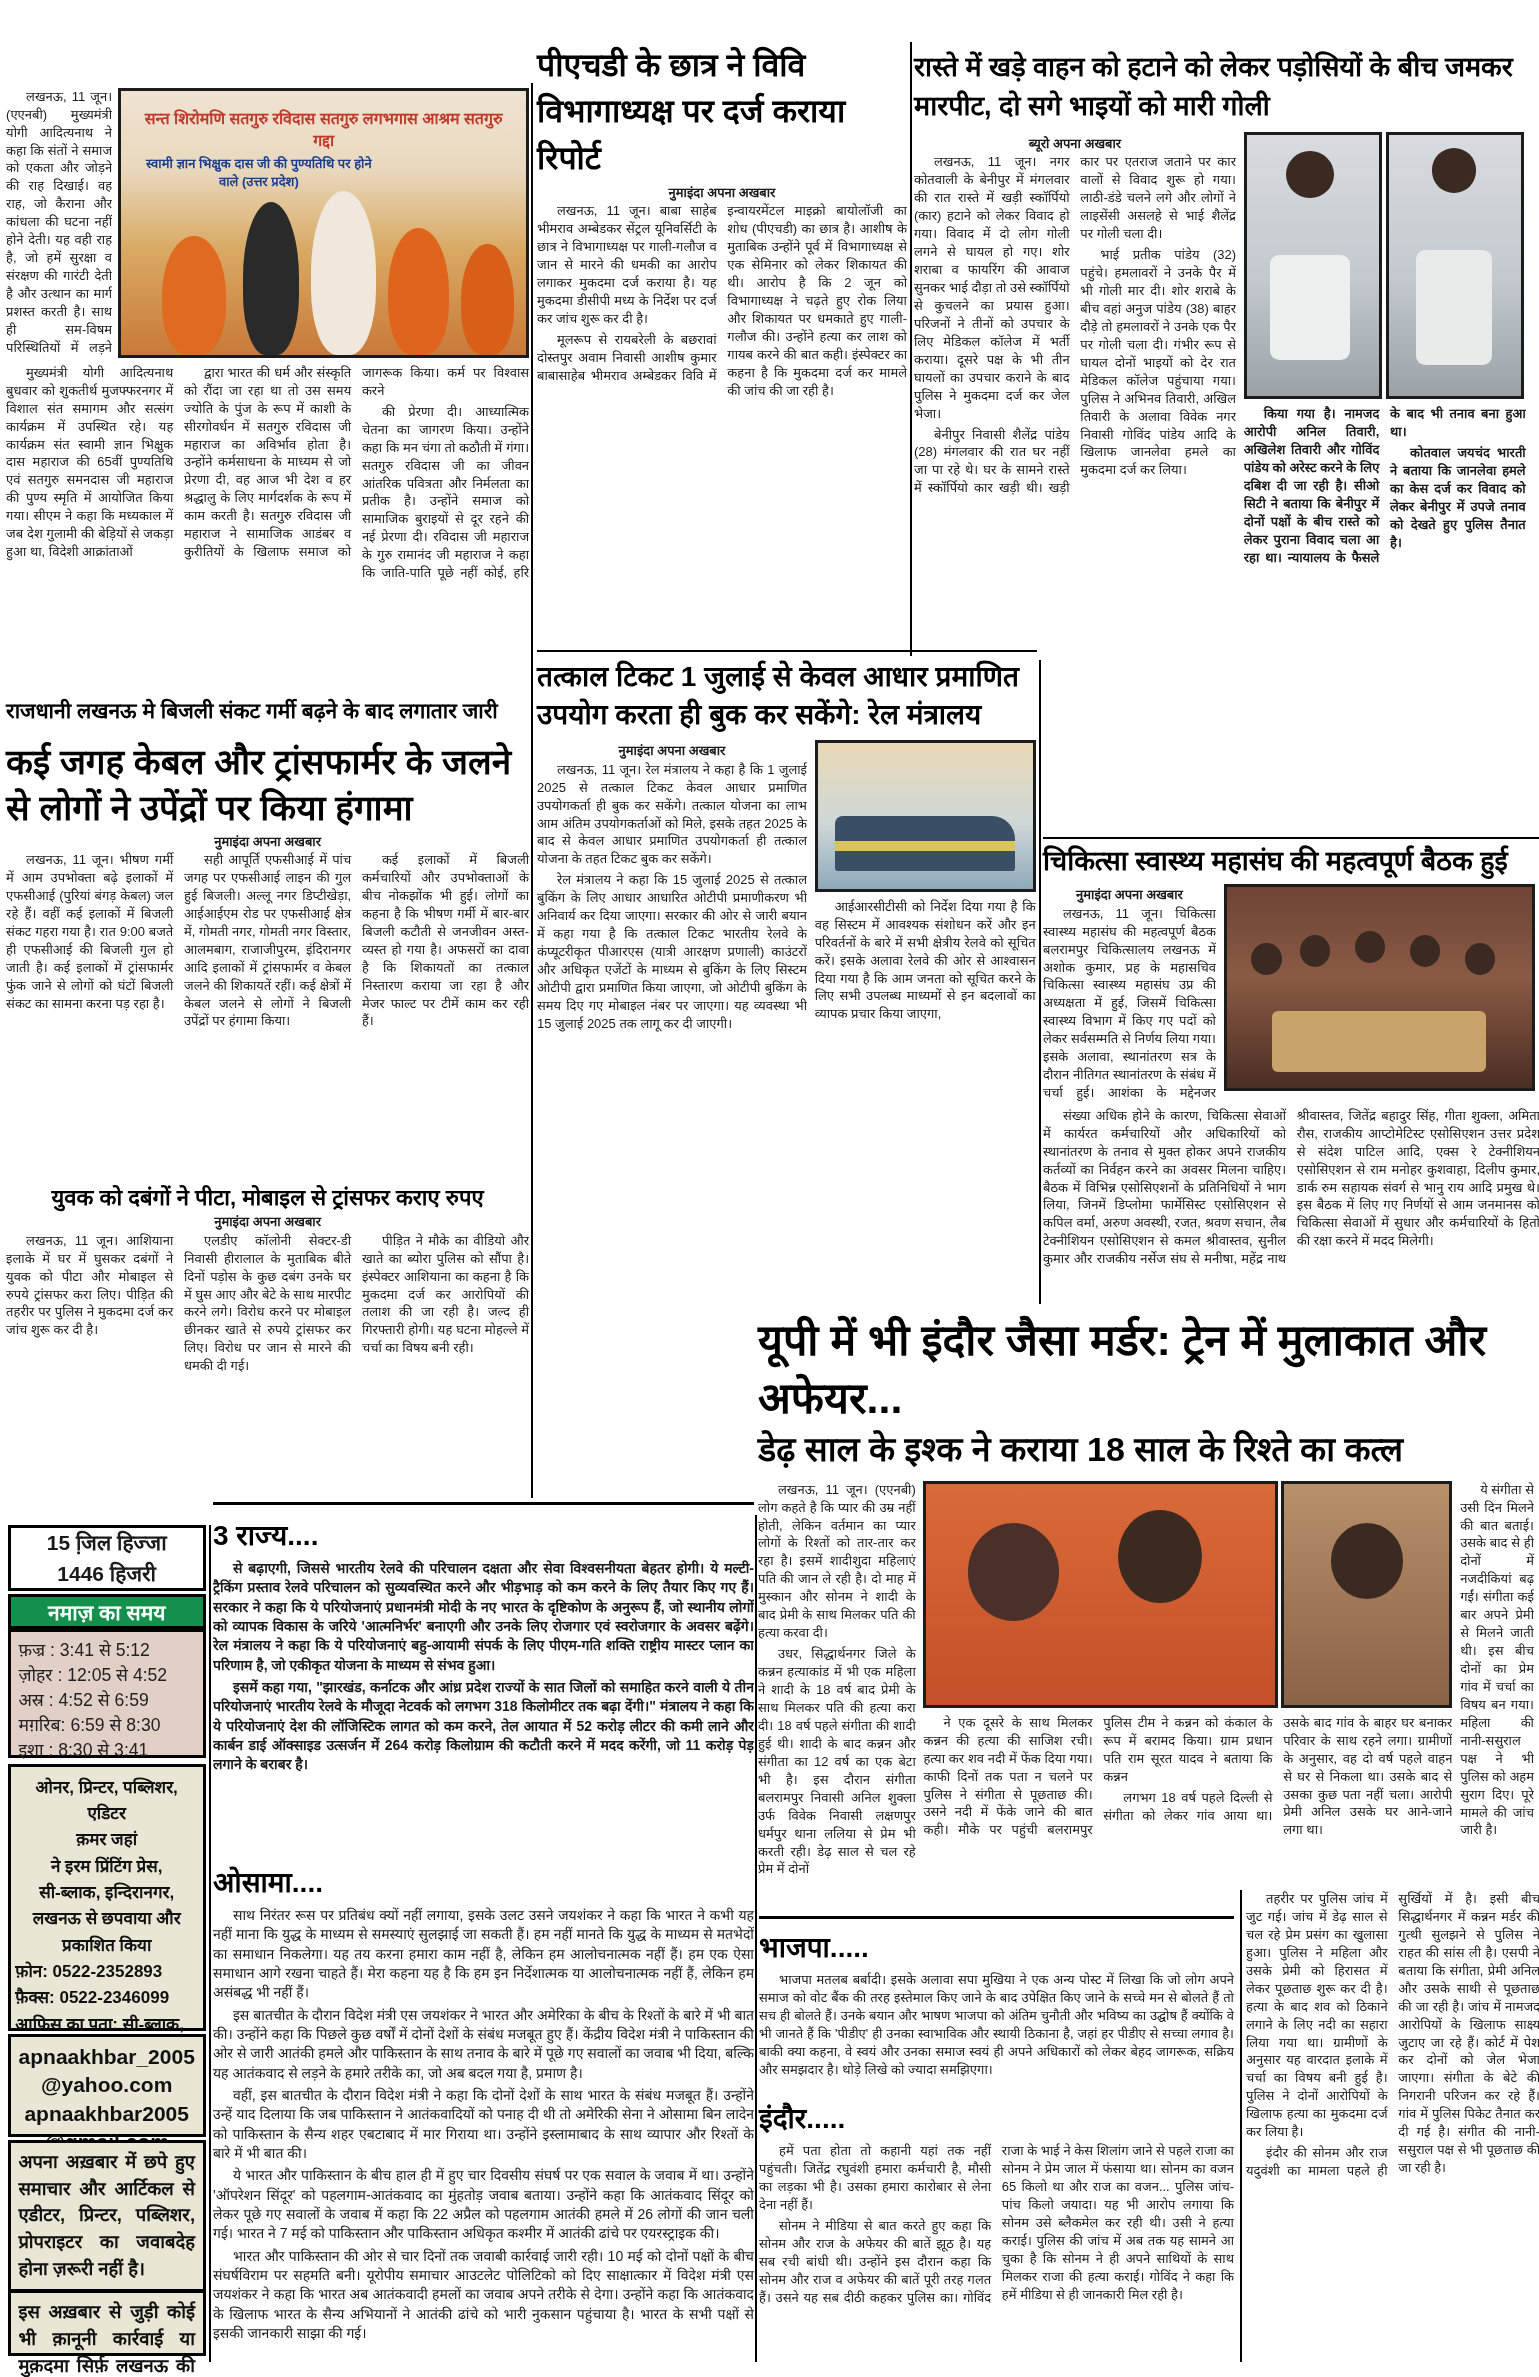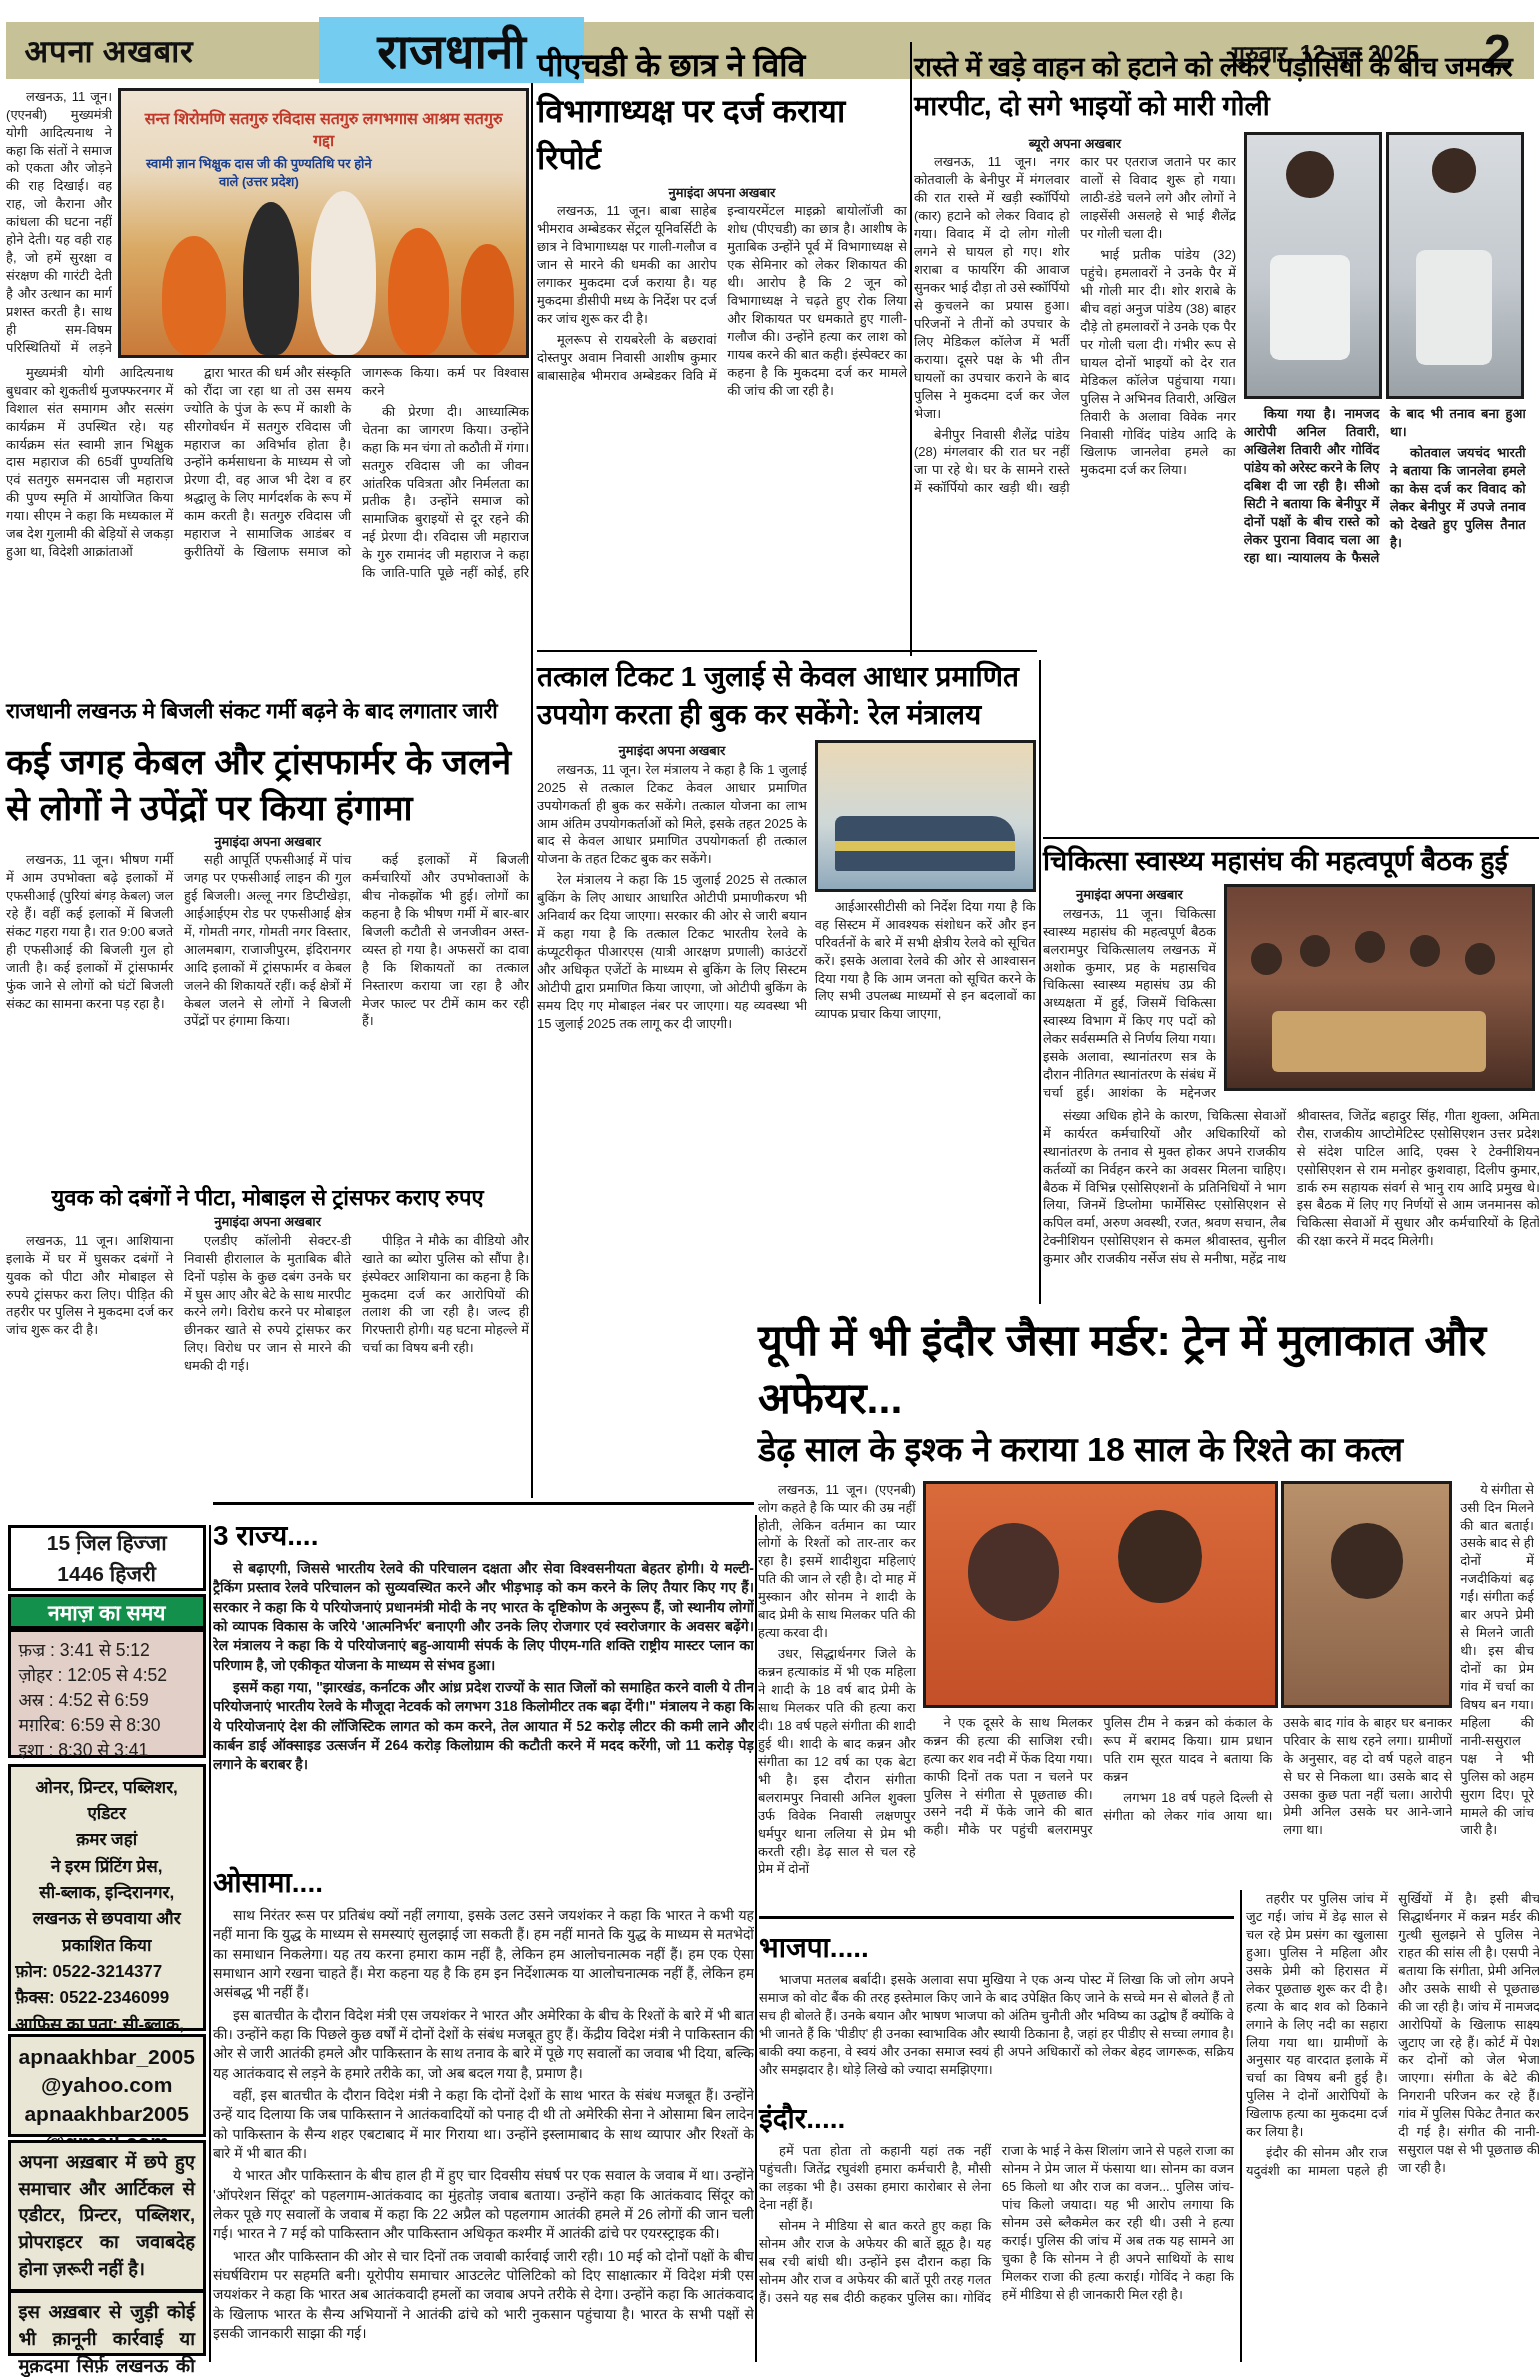--- a/index.html
+++ b/index.html
@@ -52,26 +52,20 @@
   .table-shape{position:absolute;left:15%;bottom:8%;width:70%;height:30%;background:#caa36a;border-radius:6.1px;}
   .ph-couple{background:linear-gradient(180deg,#d96a3a 0%,#c35028 100%);}
   .ph-man{background:linear-gradient(180deg,#b8906a 0%,#8a6248 100%);}
   .head-sil{position:absolute;border-radius:50%;background:#3a2a22;}
 </style>
 </head>
 <body>
 
 <div class="page">
 
-  <div class="masthead">
-    <div class="mast-left">अपना अखबार</div>
-    <div class="mast-title">राजधानी</div>
-    <div class="mast-date">गुरुवार, 12 जून 2025</div>
-    <div class="mast-page">2</div>
-  </div>
 
   <div style="position:absolute;left:6.1px;top:80px;width:523px;">
     <div style="display:flex;gap:6.1px;margin-top:7.7px;">
       <div class="body-text" style="width:106px;height:270px;">
         <p>लखनऊ, 11 जून। (एएनबी) मुख्यमंत्री योगी आदित्यनाथ ने कहा कि संतों ने समाज को एकता और जोड़ने की राह दिखाई। वह राह, जो कैराना और कांधला की घटना नहीं होने देती। यह वही राह है, जो हमें सुरक्षा व संरक्षण की गारंटी देती है और उत्थान का मार्ग प्रशस्त करती है। साथ ही सम-विषम परिस्थितियों में लड़ने की प्रेरणा प्रदान करती है। स्वामी ज्ञान भिक्षुक दास महाराज दिव्य संत थे। उन्होंने शुकतीर्थ में सतगुरु रविदास जी महाराज जी की प्रेरणा को आगे बढ़ाने का कार्य किया।</p>
       </div>
       <div class="photo ph-saint" style="flex:1;height:264px;">
         <div class="ph-banner">सन्त शिरोमणि सतगुरु रविदास सतगुरु लगभगास आश्रम सतगुरु गद्दा</div>
         <div class="ph-banner2">स्वामी ज्ञान भिक्षुक दास जी की पुण्यतिथि पर होने वाले (उत्तर प्रदेश)</div>
         <div class="blob" style="left:10%;bottom:0;width:16%;height:45%;background:#e06a1f;"></div>
@@ -276,21 +270,21 @@
   </div>
 
   <div class="boxed pub-box" style="left:7.7px;top:1764px;width:198px;height:267px;">
     <div>ओनर, प्रिन्टर, पब्लिशर,</div>
     <div>एडिटर</div>
     <div>क़मर जहां</div>
     <div>ने इरम प्रिंटिंग प्रेस,</div>
     <div>सी-ब्लाक, इन्दिरानगर,</div>
     <div>लखनऊ से छपवाया और</div>
     <div>प्रकाशित किया</div>
-    <div style="text-align:left;">फ़ोन: 0522-3214377</div>
+    <div style="text-align:left;">फ़ोन: 0522-2352893</div>
     <div style="text-align:left;">फ़ैक्स: 0522-2346099</div>
     <div style="text-align:left;">आफ़िस का पता: सी-ब्लाक,</div>
     <div>इन्दिरानगर, लखनऊ</div>
   </div>
 
   <div class="boxed email-box" style="left:7.7px;top:2034px;width:198px;height:103px;">
     <div>apnaakhbar_2005</div>
     <div>@yahoo.com</div>
     <div>apnaakhbar2005</div>
     <div>@gmail.com</div>

